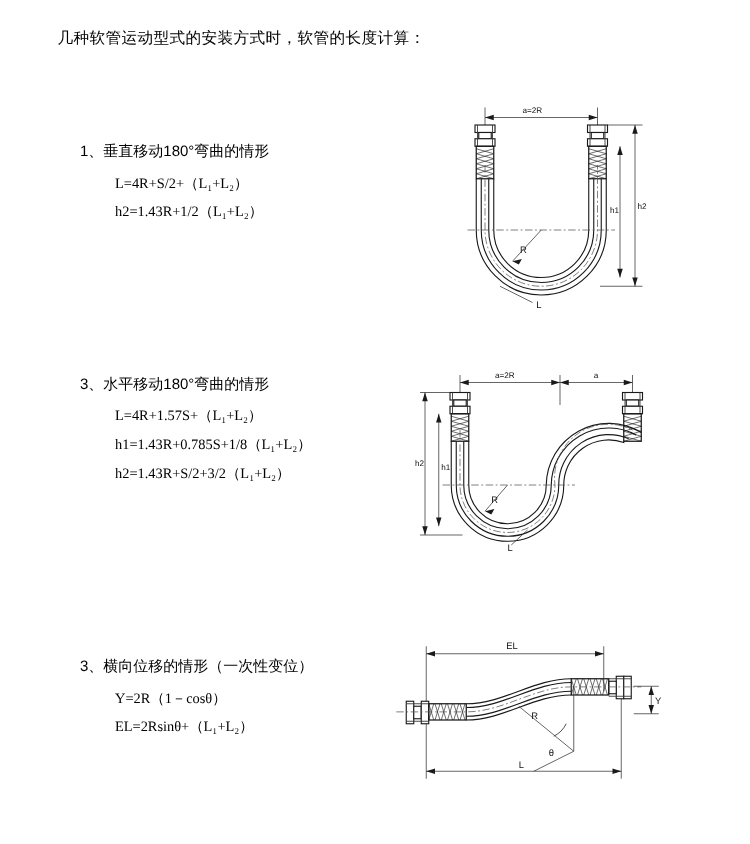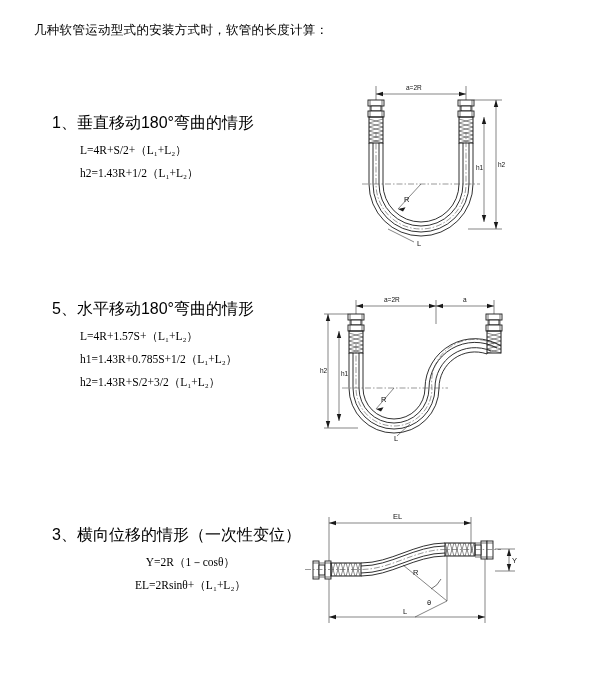--- a/index.html
+++ b/index.html
@@ -11,34 +11,35 @@
     width: 600px;
     height: 675px;
     position: relative;
     font-family: "Liberation Sans", sans-serif;
     color: #000000;
     overflow: hidden;
   }
   .page {
     position: absolute;
     inset: 0;
+    margin-left: 12px;
   }
   .title {
     position: absolute;
     left: 34px;
     top: 22px;
     font-size: 12.5px;
     letter-spacing: 0.3px;
     white-space: nowrap;
   }
   .section {
     position: absolute;
   }
   .sec-heading {
-    font-size: 16px;
+    font-size: 12px;
     white-space: nowrap;
     margin-bottom: 9px;
   }
   .formula {
     font-size: 11.5px;
     white-space: nowrap;
     margin-left: 28px;
     margin-bottom: 8px;
     font-family: Liberation Serif, serif;
   }
@@ -147,23 +148,23 @@
       <path class="dk" d="M166,45 l-2.2,7 l4.4,0 z"></path>
       <path class="dk" d="M166,150 l-2.2,-7 l4.4,0 z"></path>
       <text class="lbl" x="158" y="98">h1</text>
 
       <text class="lbl2" x="99" y="174">L</text>
       <line class="dim" x1="96" y1="170" x2="70" y2="157"></line>
     </svg>
   </div>
 
   <div class="section" style="left:52px; top:299px;">
-    <div class="sec-heading">5、水平移动180°弯曲的情形</div>
+    <div class="sec-heading">3、水平移动180°弯曲的情形</div>
     <div class="formula">L=4R+1.57S+（L₁+L₂）</div>
-    <div class="formula">h1=1.43R+0.785S+1/2（L₁+L₂）</div>
+    <div class="formula">h1=1.43R+0.785S+1/8（L₁+L₂）</div>
     <div class="formula">h2=1.43R+S/2+3/2（L₁+L₂）</div>
   </div>
 
   <div class="fig" style="left:318px; top:288px;">
     <svg width="215" height="160" viewBox="0 0 215 160">
 
       <line class="dim" x1="38" y1="18" x2="118" y2="18"></line>
       <path class="dk" d="M38,18 l7,-2.2 l0,4.4 z"></path>
       <path class="dk" d="M118,18 l-7,-2.2 l0,4.4 z"></path>
       <text class="lbl" x="66" y="14">a=2R</text>
@@ -233,21 +234,21 @@
       <line class="dim" x1="21" y1="43" x2="21" y2="133"></line>
       <path class="dk" d="M21,43 l-2.2,7 l4.4,0 z"></path>
       <path class="dk" d="M21,133 l-2.2,-7 l4.4,0 z"></path>
       <text class="lbl" x="23" y="88">h1</text>
 
       <text class="lbl2" x="76" y="153">L</text>
       <line class="dim" x1="79" y1="148" x2="92" y2="136"></line>
     </svg>
   </div>
 
-  <div class="section" style="left:52px; top:525px;text-align:center;">
+  <div class="section" style="left:52px; top:525px;">
     <div class="sec-heading">3、横向位移的情形（一次性变位）</div>
     <div class="formula">Y=2R（1－cosθ）</div>
     <div class="formula">EL=2Rsinθ+（L₁+L₂）</div>
   </div>
 
   <div class="fig" style="left:295px; top:505px;">
     <svg width="240" height="130" viewBox="0 0 240 130">
 
       <line class="dim" x1="34" y1="18" x2="176" y2="18"></line>
       <path class="dk" d="M34,18 l7,-2.2 l0,4.4 z"></path>

